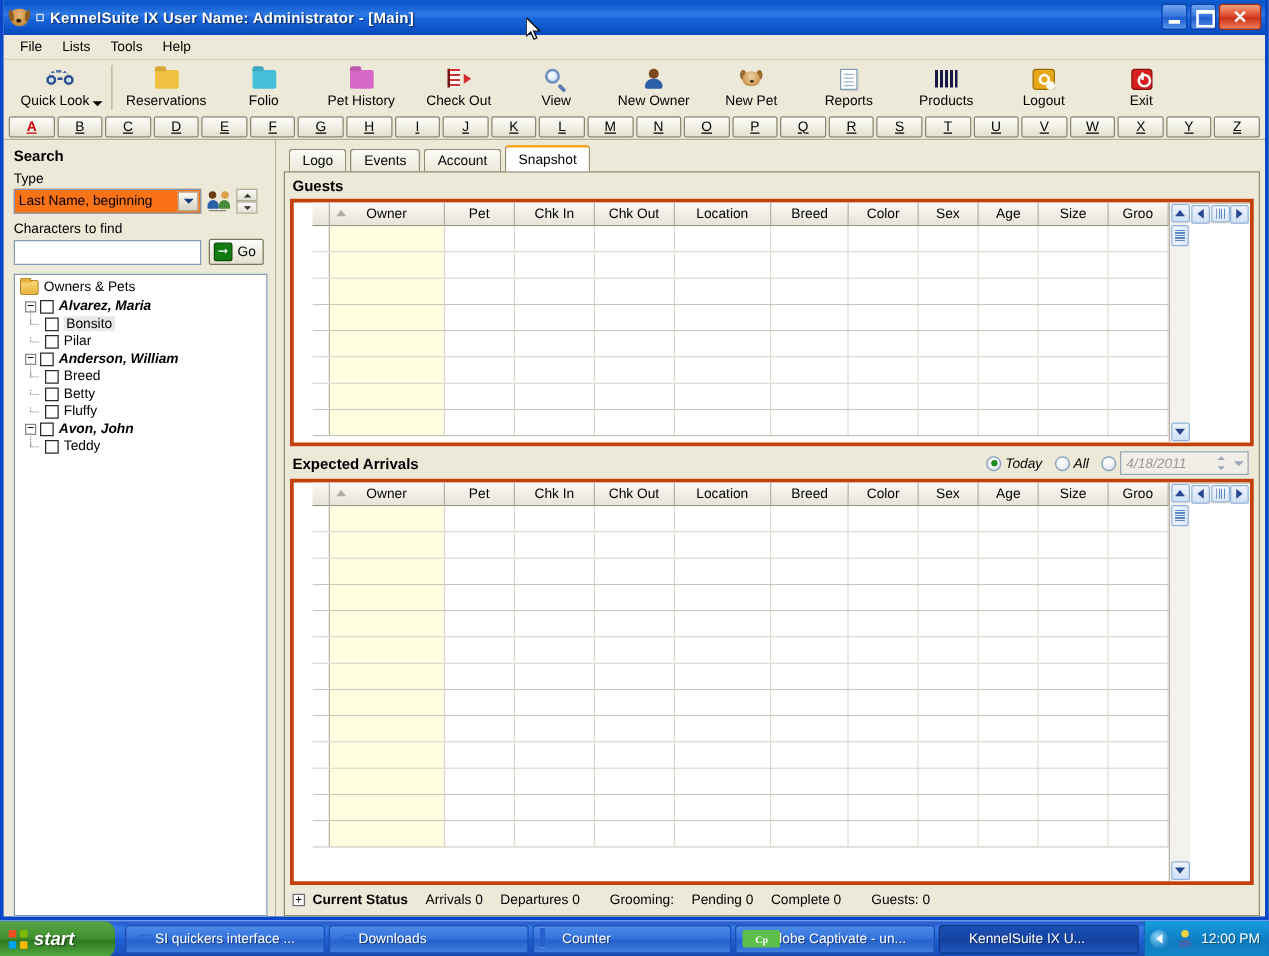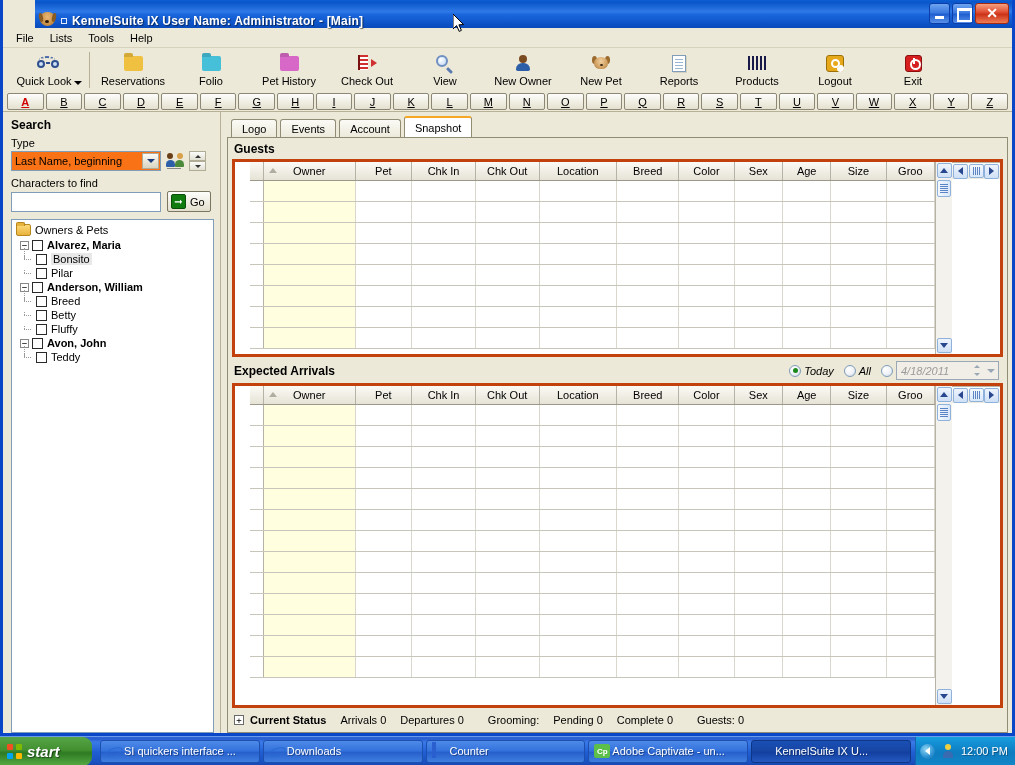--- a/index.html
+++ b/index.html
@@ -21,24 +21,23 @@
     border-top: none;
     display: flex; flex-direction: column;
   }
 
   
   #titlebar {
     height: 28px; flex: 0 0 28px;
     background: linear-gradient(to bottom,
       #0d5fd4 0%, #0a55c8 8%, #2f7ae8 42%, #1a66dd 52%,
       #0c51c4 88%, #0b4bba 100%);
-    display: flex; align-items: flex-end;
+    display: flex; align-items: center;
     padding: 0 2px 0 4px;
     position: relative;
-    margin-left: 32px;
   }
   #titlebar-icon {
     width: 18px; height: 18px; margin-right: 4px;
     position: relative; flex: 0 0 18px;
   }
   .dogface {
     position: absolute; left: 1px; top: 2px;
     width: 15px; height: 14px;
     background: radial-gradient(ellipse at 50% 35%, #e8b878 0%, #c98f45 60%, #9c6a2c 100%);
     border-radius: 45% 45% 50% 50%;
@@ -362,21 +361,21 @@
     width: 9px; height: 9px; border: 1px solid #888; background: #fff;
     margin-left: 6px; margin-right: 3px;
     display: flex; align-items: center; justify-content: center;
     font-size: 9px; line-height: 1; color: #000; flex: 0 0 9px;
     font-family: "DejaVu Sans Mono", monospace;
   }
   .cbx {
     width: 11px; height: 11px; background: #fff;
     border: 1px solid #2a2a2a; margin-right: 4px; flex: 0 0 11px;
   }
-  .owner-lbl { font-weight: bold; font-size: 11px; }
+  .owner-lbl { font-weight: bold; font-size: 11px; font-style: italic; }
   .pet-lbl { font-size: 11px; }
   .pet-lbl.sel { background: #e8e8e8; padding: 0 2px; }
   .pet-indent { width: 22px; flex: 0 0 22px; position: relative; }
   .pet-indent::before {
     content: ""; position: absolute; left: 10px; top: -3px; bottom: 50%;
     border-left: 1px dotted #999;
   }
   .pet-indent::after {
     content: ""; position: absolute; left: 10px; top: 50%; width: 7px;
     border-top: 1px dotted #999;
@@ -609,23 +608,23 @@
   .ie-ico::after {
     content:""; position:absolute; left:-1px; top:4px; width:16px; height:6px;
     border: 1px solid #2a6ad0; border-radius: 50%;
     transform: rotate(-18deg);
   }
   .win-ico {
     width: 13px; height: 12px; background: #fff;
     border: 2px solid #2a5fd0;
   }
   .cp-ico {
-    width: 16px; height: 14px; background: #5bbf4a;
+    width: 30px; height: 14px; background: #5bbf4a;
     border-radius: 2px; color: #fff; font-size: 8px; font-weight: bold;
-    display: flex; align-items: center; justify-content: center;
+    display: flex; align-items: center; justify-content: center; font-family: Liberation Serif, serif;
   }
   .ks-ico {
     width: 13px; height: 13px; border-radius: 40%;
     background: radial-gradient(ellipse at 50% 35%,#e8b878 0%,#c2883e 65%,#95652a 100%);
   }
   #tray {
     flex: 0 0 auto; height: 29px;
     background: linear-gradient(to bottom,#16a0e0 0%,#1490d4 20%,#0e7cc0 55%,#1287c8 100%);
     border-left: 1px solid #1464b0;
     display: flex; align-items: center; gap: 6px;

